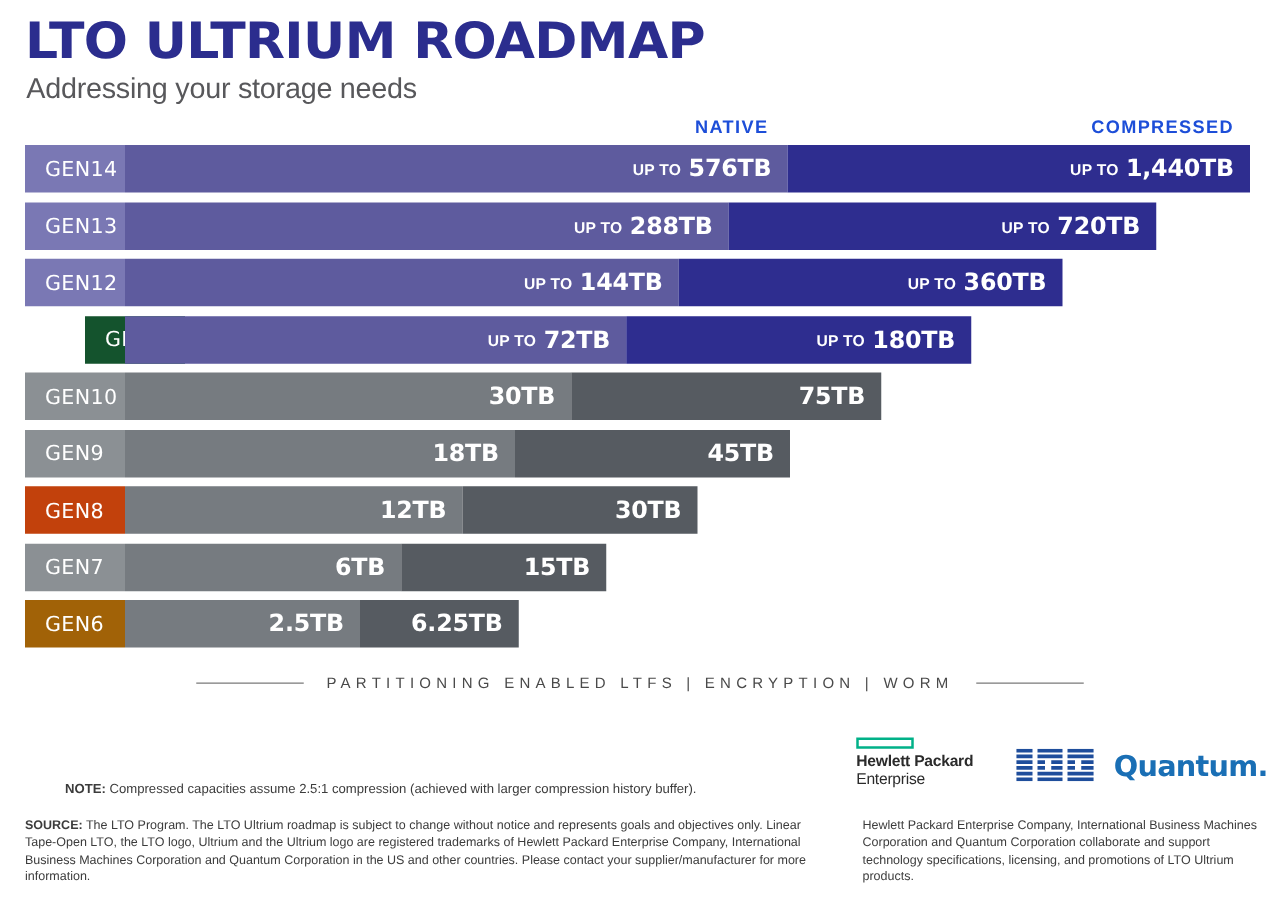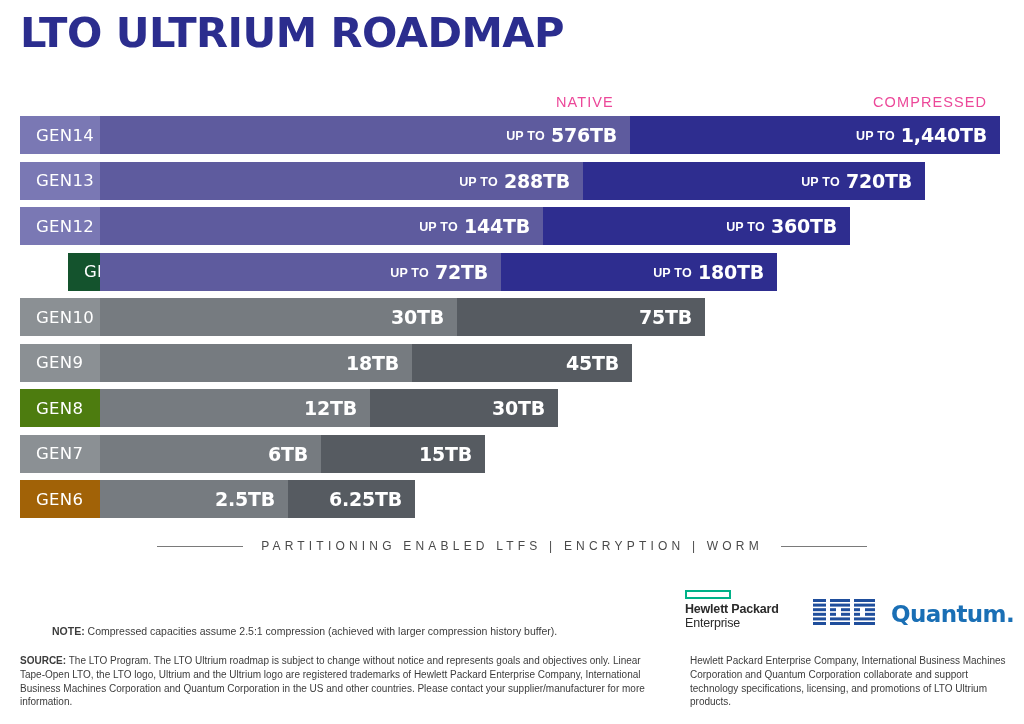--- a/index.html
+++ b/index.html
@@ -27,21 +27,22 @@
     position:absolute; left:21px; top:57px;
     font-size:23px; font-weight:normal;
     color:#58585b;
     letter-spacing:-0.2px;
   }
 
   
   .colhead{
     position:absolute; top:94px;
     font-size:14.5px; letter-spacing:1.1px;
-    color:#ec4899;
+    color:#1d4ed8;
+    font-weight:bold;
   }
   .colhead.native{ left:556px; }
   .colhead.compressed{ left:873px; }
 
   
   .chart{position:absolute; left:0; top:0; width:1024px; height:530px;}
   .row{position:absolute; left:20px; height:38px;}
   .genbox{
     position:absolute; left:0; top:0; width:80px; height:38px;
     display:flex; align-items:center; padding-left:16px;
@@ -114,20 +115,21 @@
     font-family:"DejaVu Sans", sans-serif;
   }
   .quantum .dot{font-size:23px;}
 </style>
 </head>
 <body>
 
 <div class="page">
 
   <div class="title">LTO ULTRIUM ROADMAP</div>
+  <div class="subtitle">Addressing your storage needs</div>
 
   <div class="colhead native">NATIVE</div>
   <div class="colhead compressed">COMPRESSED</div>
 
   <div class="chart" id="chart">
       <div class="row" style="top: 116px; width: 980px;">
         <div class="genbox" style="background: rgb(122, 120, 180);">GEN14</div>
         <div class="seg" style="left: 80px; width: 530px; background: rgb(94, 91, 158);">
           <span class="upto">UP TO</span>
           <span class="val">576TB</span>
@@ -182,21 +184,21 @@
       <div class="row" style="top: 343.5px; width: 616px;">
         <div class="genbox" style="background: rgb(139, 144, 148);">GEN9</div>
         <div class="seg" style="left: 80px; width: 312px; background: rgb(118, 123, 128);">
           <span class="val">18TB</span>
         </div>
         <div class="seg" style="left: 392px; width: 220px; background: rgb(86, 91, 97);">
           <span class="val">45TB</span>
         </div>
       </div>
       <div class="row" style="top: 389px; width: 538px;">
-        <div class="genbox" style="background: #4d7c0f;">GEN8</div>
+        <div class="genbox" style="background: #c2410c;">GEN8</div>
         <div class="seg" style="left: 80px; width: 270px; background: rgb(118, 123, 128);">
           <span class="val">12TB</span>
         </div>
         <div class="seg" style="left: 350px; width: 188px; background: rgb(86, 91, 97);">
           <span class="val">30TB</span>
         </div>
       </div>
       <div class="row" style="top: 434.5px; width: 465px;">
         <div class="genbox" style="background: rgb(139, 144, 148);">GEN7</div>
         <div class="seg" style="left: 80px; width: 221px; background: rgb(118, 123, 128);">

